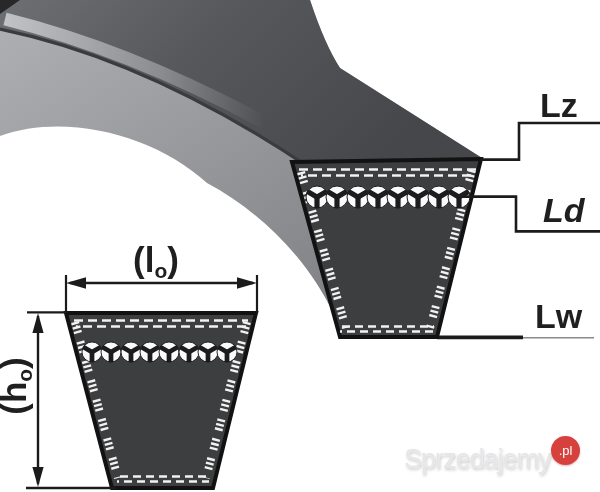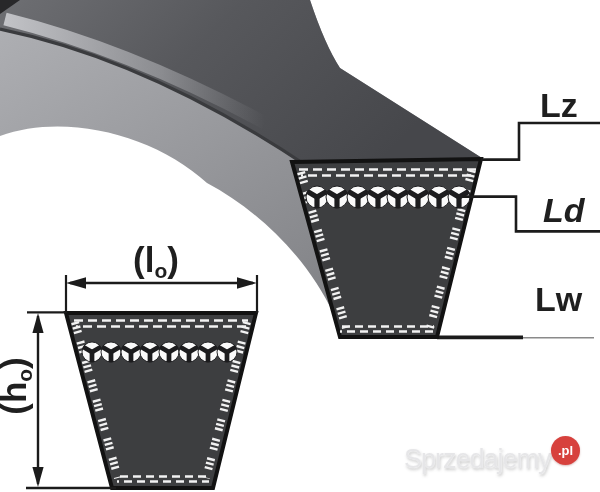--- a/index.html
+++ b/index.html
@@ -13,38 +13,38 @@
     position:absolute;
     font-weight:700; color:#1f1f1f;
     font-family:"Liberation Sans", sans-serif;
     white-space:nowrap; line-height:1;
   }
   .lbl-side { font-size:34px; }
   .lbl-dim  { font-size:35px; letter-spacing:0px; }
   .sub { font-size:0.60em; vertical-align:-0.28em; font-weight:700; }
   #label-lz { left:540px; top:88px; }
   #label-ld { left:543px; top:193px;font-style:italic; }
-  #label-lw { left:535px; top:282px; }
+  #label-lw { left:535px; top:299px; }
   #label-lo { left:113px; top:242px;margin-left:20px; }
   #label-ho {
     left:-40px; top:367px; width:110px; height:38px;
     text-align:center; transform:rotate(-90deg);
   }
   #watermark { position:absolute; left:404px; top:442px; width:190px; height:46px; }
   #wm-text {
     position:absolute; left:0; top:2px;
     font-size:27px; font-weight:400; letter-spacing:-1px;
     color:#e6e6e8;
     text-shadow:0 0 1px #ffffff, 1px 2px 3px rgba(130,130,130,0.45);
   }
   #wm-badge {
     position:absolute; left:147px; top:-6px;
     width:29px; height:29px; border-radius:50%;
     display:flex; align-items:center; justify-content:center;
-    color:#ffffff; font-size:13px; font-weight:700;
+    color:#ffffff; font-size:13px; font-weight:400;
     box-shadow:0 1px 2px rgba(150,60,60,0.35);
   }
 </style>
 </head>
 <body>
 
 <div id="stage">
 
   <svg id="diagram-svg" width="600" height="492" viewBox="0 0 600 492">
     <defs>

